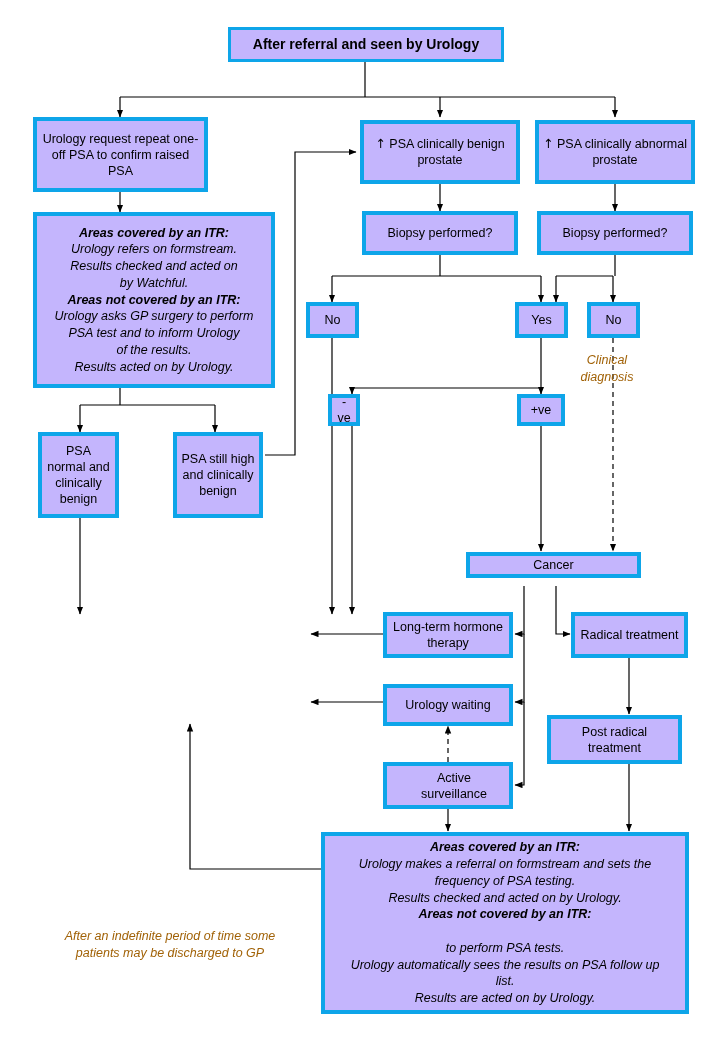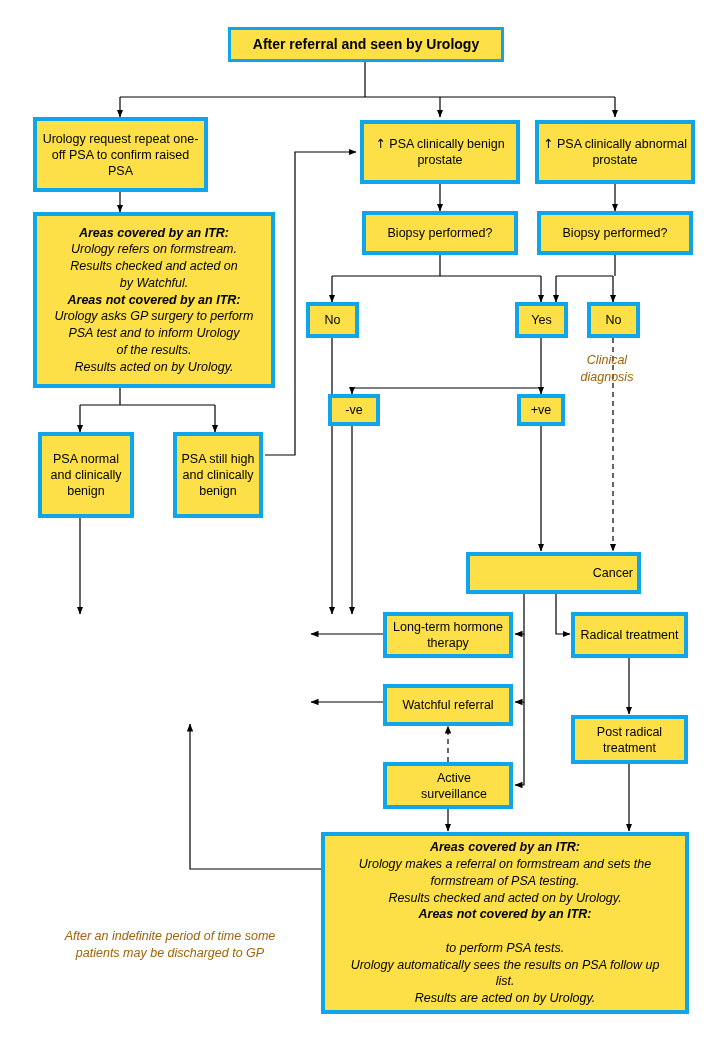--- a/index.html
+++ b/index.html
@@ -1,20 +1,20 @@
 <!DOCTYPE html>
 <html><head>
 <meta charset="utf-8">
 <style>
   html,body{margin:0;padding:0;background:#ffffff;}
   body{width:720px;height:1040px;overflow:hidden;
        font-family:"Liberation Sans","DejaVu Sans",sans-serif;color:#000;}
   #stage{position:relative;width:720px;height:1040px;}
   svg.wires{position:absolute;left:0;top:0;width:720px;height:1040px;pointer-events:none;}
-  .node{position:absolute;box-sizing:border-box;border:4px solid #0ea5e9;background:#fde047;
+  .node{position:absolute;box-sizing:border-box;border:4px solid #0ea5e9;background:#c4b5fd;
         display:flex;align-items:center;justify-content:center;text-align:center;
         font-size:12.5px;line-height:1.28;padding:2px 4px;}
   .node.thick{border-width:3px;}
   .node.title{border-width:3px;font-weight:bold;font-size:14px;}
   .node.itr{font-style:italic;font-size:12.5px;line-height:1.34;padding:4px 6px;}
   .node.itr b{font-style:italic;font-weight:bold;}
   .node .inner{width:100%;}
   .freetext{position:absolute;font-style:italic;font-size:12.5px;line-height:1.35;
             text-align:center;color:#a16207;}
   .arrowchar{font-family:"DejaVu Sans",sans-serif;}
@@ -157,66 +157,66 @@
 
   <div class="node" style="left:587px;top:302px;width:53px;height:36px;">
     <span class="inner">No</span>
   </div>
 
   <div class="freetext" style="left:562px;top:352px;width:90px;">
     <span>Clinical</span><br>
     <span>diagnosis</span>
   </div>
 
-  <div class="node" style="left:328px;top:394px;width:52px;height:32px;">
+  <div class="node" style="left:328px;top:394px;width:32px;height:32px;">
     <span class="inner">-ve</span>
   </div>
 
   <div class="node" style="left:517px;top:394px;width:48px;height:32px;">
     <span class="inner">+ve</span>
   </div>
 
-  <div class="node" style="left:38px;top:432px;width:96px;height:86px;">
+  <div class="node" style="left:38px;top:432px;width:81px;height:86px;">
     <span class="inner">PSA normal and clinically benign</span>
   </div>
 
   <div class="node" style="left:173px;top:432px;width:90px;height:86px;">
     <span class="inner">PSA still high and clinically benign</span>
   </div>
 
 
-  <div class="node" style="left:466px;top:552px;width:175px;height:42px;text-align:right;">
+  <div class="node" style="left:466px;top:552px;width:175px;height:26px;">
     <span class="inner">Cancer</span>
   </div>
 
   <div class="node" style="left:383px;top:612px;width:130px;height:46px;">
     <span class="inner">Long-term hormone therapy</span>
   </div>
 
   <div class="node" style="left:571px;top:612px;width:117px;height:46px;">
     <span class="inner">Radical treatment</span>
   </div>
 
   <div class="node" style="left:383px;top:684px;width:130px;height:42px;">
-    <span class="inner">Watchful referral</span>
-  </div>
-
-  <div class="node" style="left:571px;top:715px;width:117px;height:49px;">
+    <span class="inner">Urology waiting</span>
+  </div>
+
+  <div class="node" style="left:547px;top:715px;width:135px;height:49px;">
     <span class="inner">Post radical treatment</span>
   </div>
 
   <div class="node" style="left:383px;top:762px;width:130px;height:47px;padding-left:16px;">
     <span class="inner">Active surveillance</span>
   </div>
 
   <div class="node itr" style="left:321px;top:832px;width:368px;height:182px;">
     <span class="inner">
       <b>Areas covered by an ITR:</b><br>
       <span>Urology makes a referral on formstream and sets the</span><br>
-      <span>formstream of PSA testing.</span><br>
+      <span>frequency of PSA testing.</span><br>
       <span>Results checked and acted on by Urology.</span><br>
       <b>Areas not covered by an ITR:</b><br>
       <br>
       <span>to perform PSA tests.</span><br>
       <span>Urology automatically sees the results on PSA follow up</span><br>
       <span>list.</span><br>
       <span>Results are acted on by Urology.</span>
     </span>
   </div>
 

